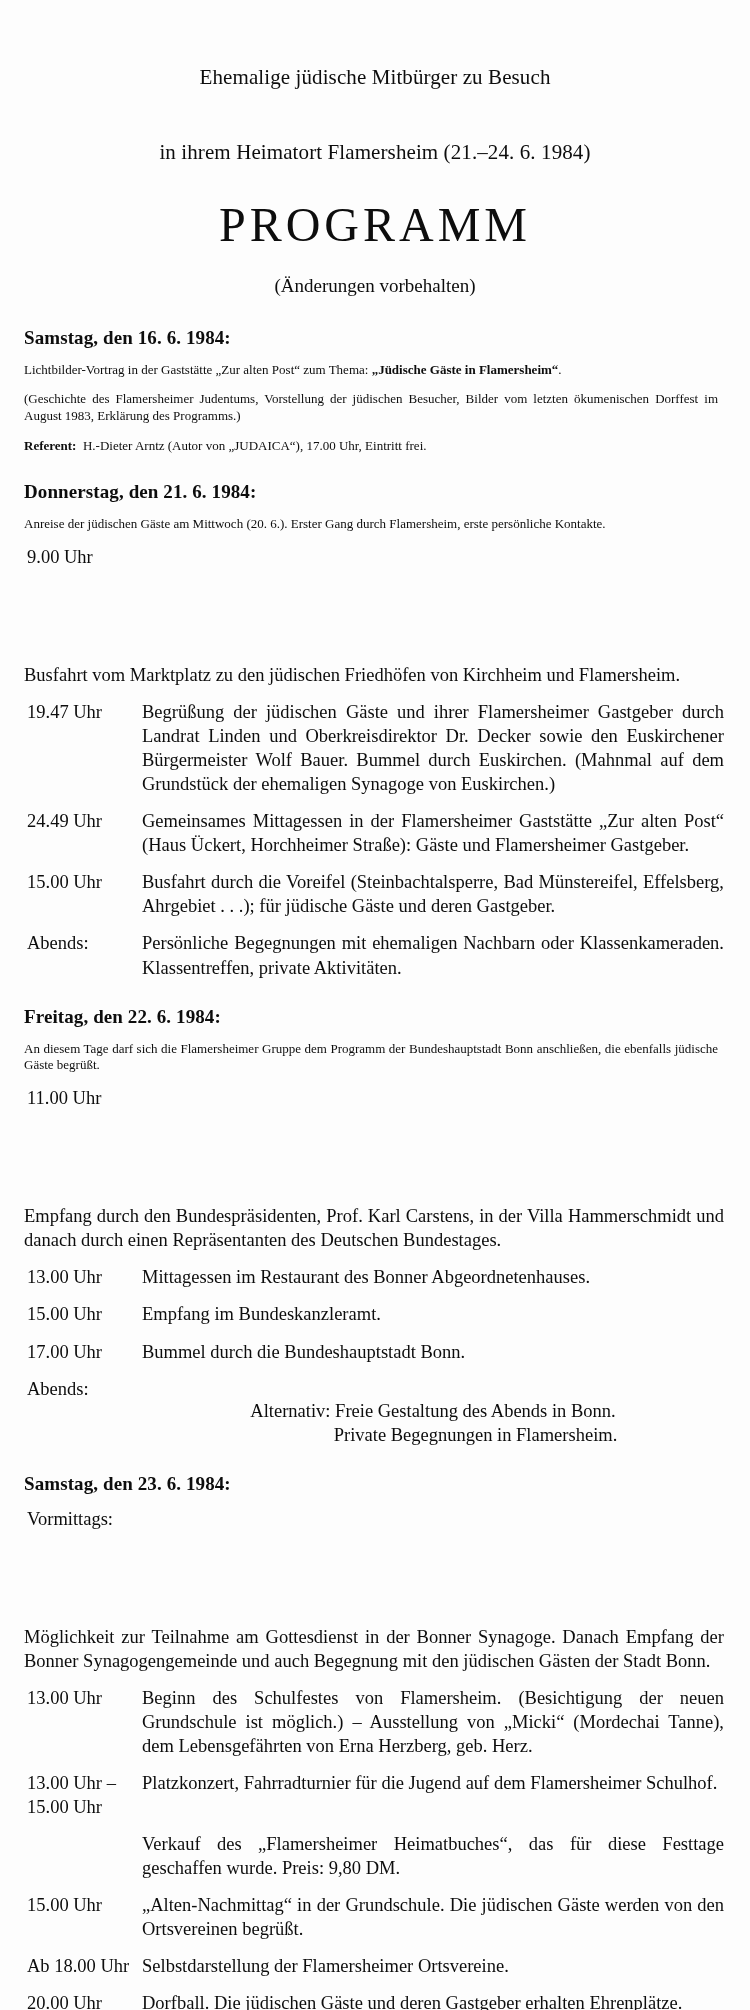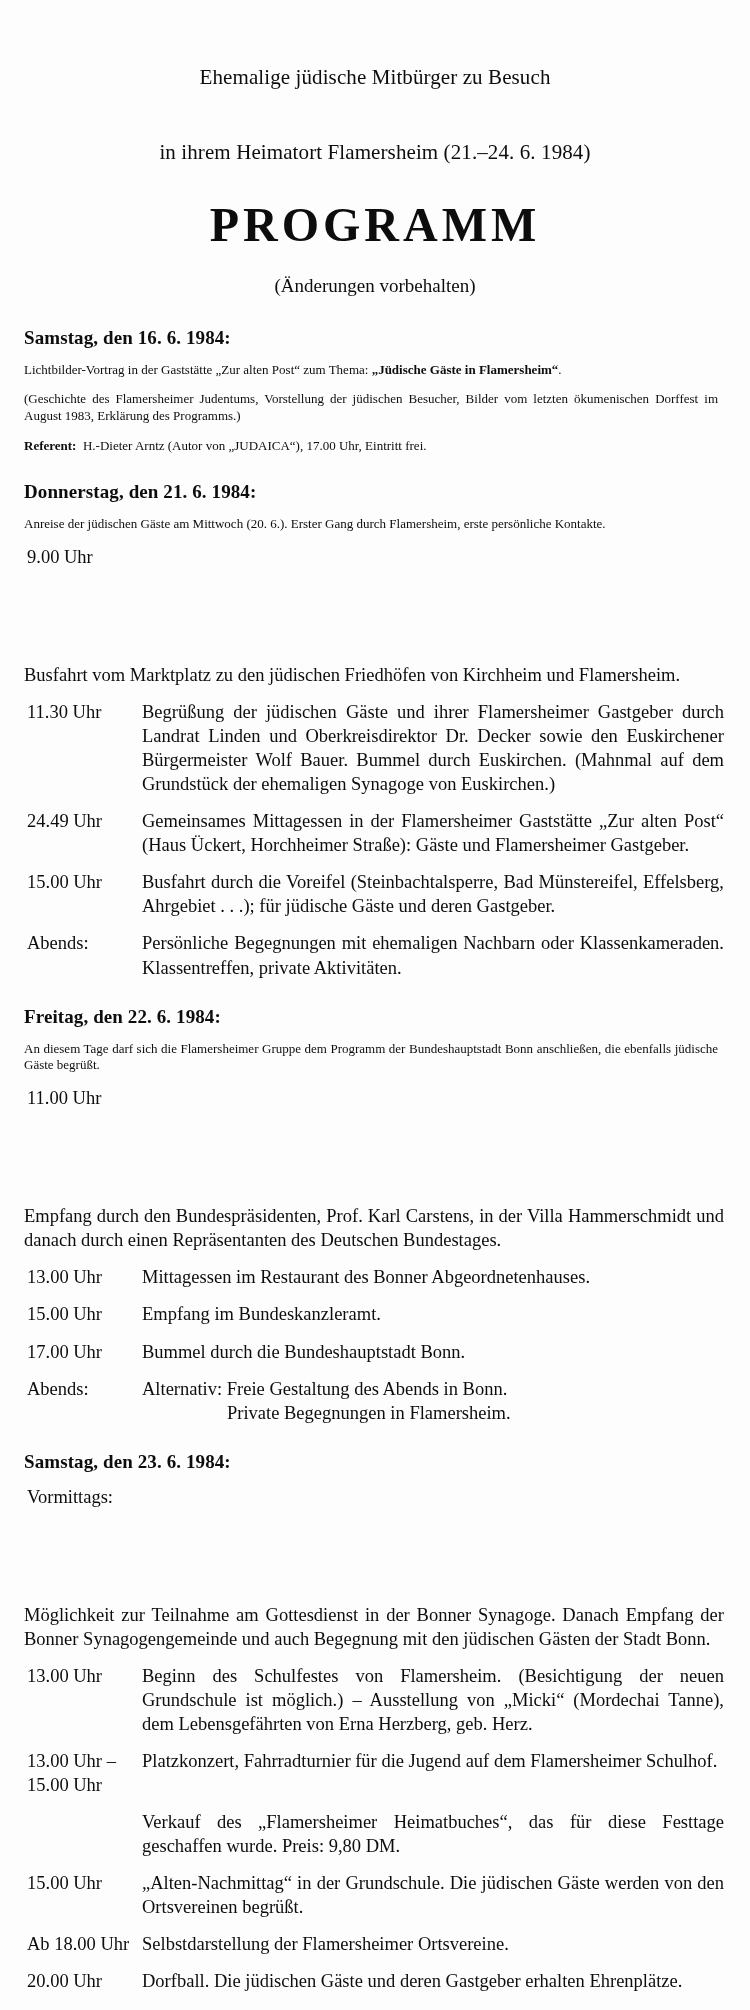--- a/index.html
+++ b/index.html
@@ -31,21 +31,21 @@
     font-size: 21px;
     line-height: 1.30;
     letter-spacing: 0.1px;
     margin: 6px 0 0 0;
   }
   .doc-header .hl { display: block; margin-top: 48px; }
 
   .doc-title {
     text-align: center;
     font-size: 48px;
-    font-weight: bold;
+    font-weight: normal;
     letter-spacing: 4px;
     margin: 34px 0 0 0;
     line-height: 1;
     font-family: "Liberation Serif", "DejaVu Serif", serif;
   }
 
   .doc-subtitle {
     text-align: center;
     font-size: 19px;
     margin: 26px 0 0 0;
@@ -85,21 +85,21 @@
     width: 118px;
     padding-left: 3px;
     box-sizing: border-box;
     white-space: pre-line;
   }
   .row .desc {
     flex: 1 1 auto;
     text-align: justify;
     padding-right: 2px;
   }
-  .row .desc.nojust { text-align: left; }
+  .row .desc.nojust { text-align: center; margin-top: 22px; }
   .row .desc .sub {
     display: block;
     padding-left: 85px;
   }
 
   .closing {
     font-size: 18.5px;
     line-height: 1.30;
     margin-top: 22px;
   }
@@ -127,21 +127,21 @@
       </div>
       <div class="section">
         <div class="day-heading tight">Donnerstag, den 21. 6. 1984:</div>
         <div class="para">Anreise der jüdischen Gäste am Mittwoch (20. 6.). Erster Gang durch Flamersheim, erste persönliche Kontakte.</div>
         <div class="rows">
           <div class="row">
             <div class="time">9.00 Uhr</div>
             <div class="desc"><span>Busfahrt vom Marktplatz zu den jüdischen Friedhöfen von Kirchheim und Flamersheim.</span></div>
           </div>
           <div class="row">
-            <div class="time">11.30 Uhr</div>
+            <div class="time">19.47 Uhr</div>
             <div class="desc"><span>Begrüßung der jüdischen Gäste und ihrer Flamersheimer Gastgeber durch Landrat Linden und Oberkreisdirektor Dr. Decker sowie den Euskirchener Bürgermeister Wolf Bauer. Bummel durch Euskirchen. (Mahnmal auf dem Grundstück der ehemaligen Synagoge von Euskirchen.)</span></div>
           </div>
           <div class="row">
             <div class="time">24.49 Uhr</div>
             <div class="desc"><span>Gemeinsames Mittagessen in der Flamersheimer Gaststätte „Zur alten Post“ (Haus Ückert, Horchheimer Straße): Gäste und Flamersheimer Gastgeber.</span></div>
           </div>
           <div class="row">
             <div class="time">15.00 Uhr</div>
             <div class="desc"><span>Busfahrt durch die Voreifel (Steinbachtalsperre, Bad Münstereifel, Effelsberg, Ahrgebiet . . .); für jüdische Gäste und deren Gastgeber.</span></div>
           </div>

